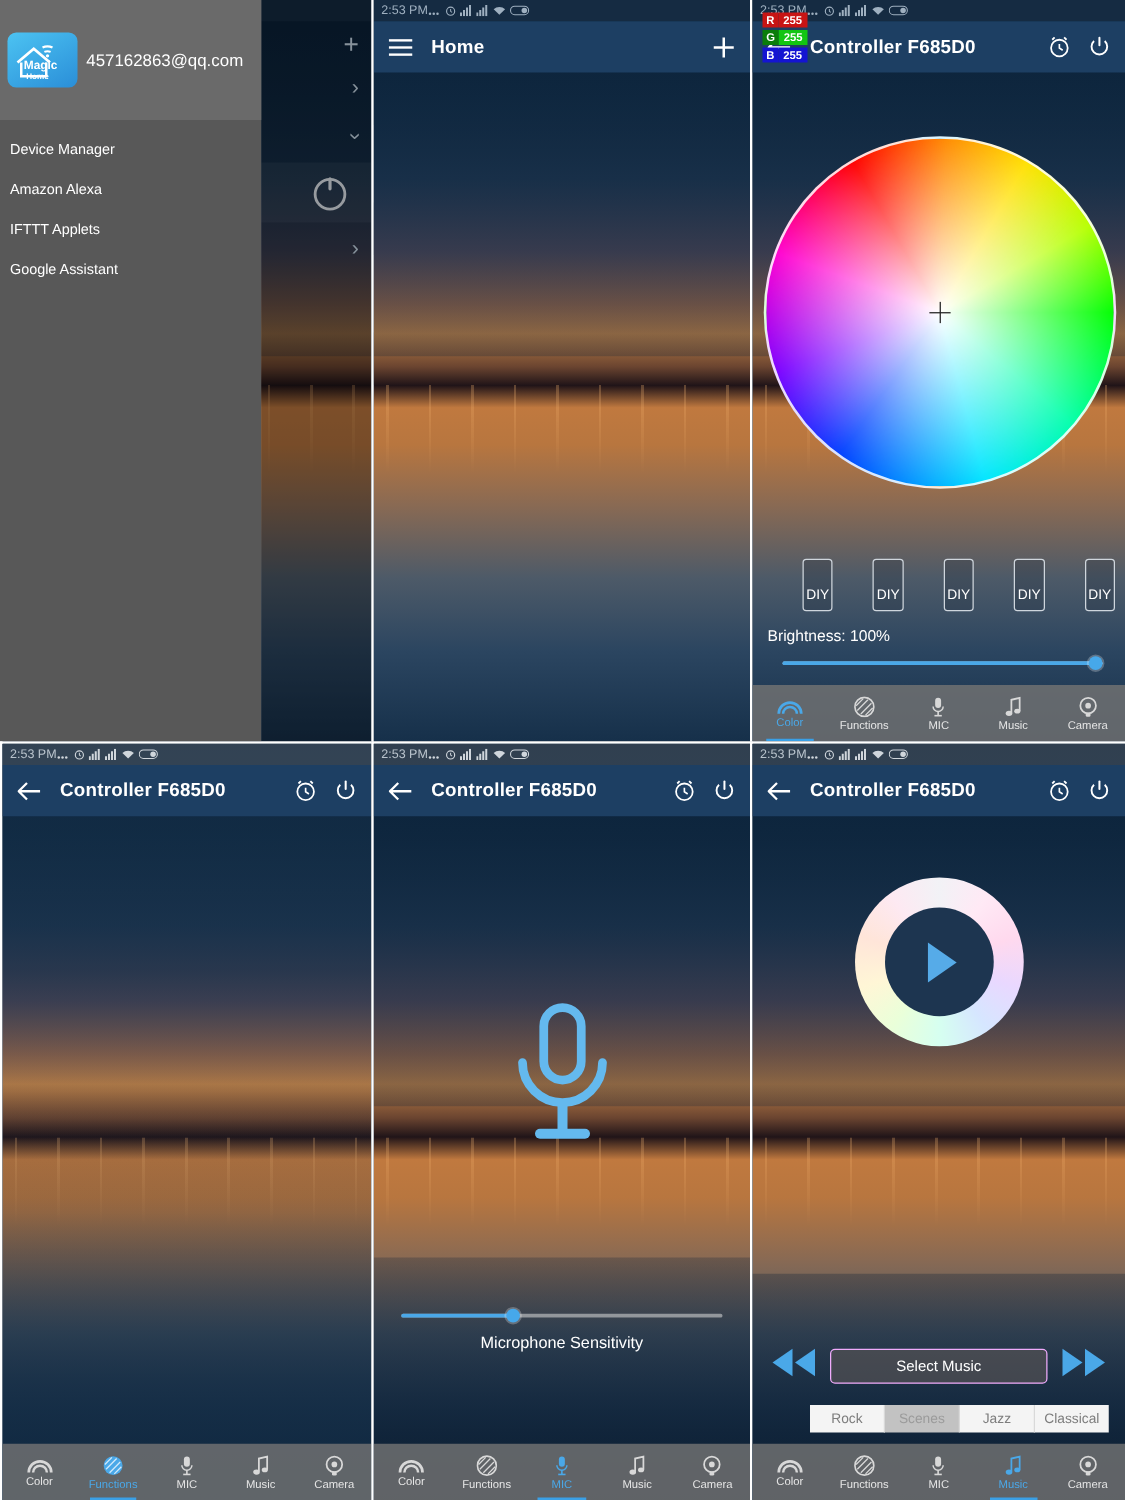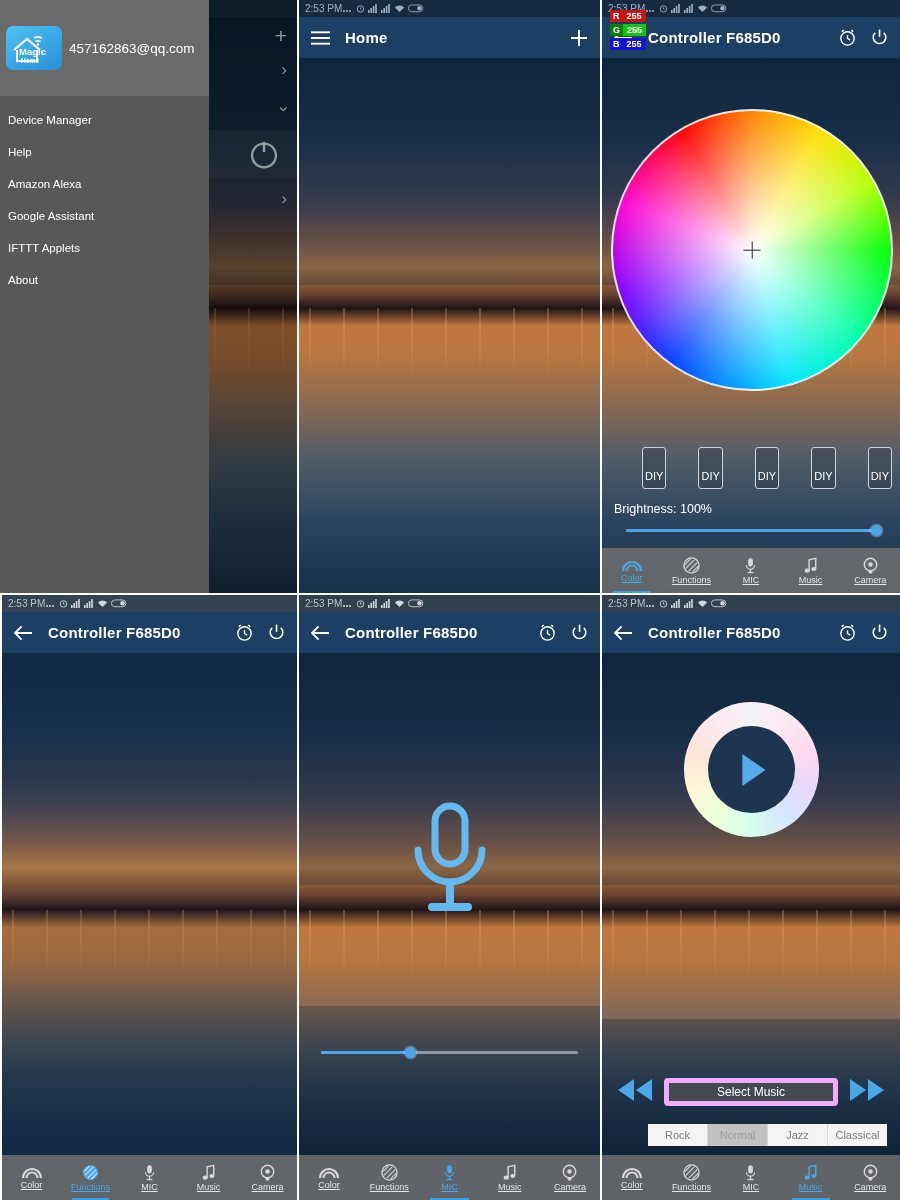--- a/index.html
+++ b/index.html
@@ -126,21 +126,21 @@
            background:#4aa8e8; border-radius:2px; }
   .knob  { position:absolute; top:2.5px; width:11px; height:11px; border-radius:50%;
            background:#46a8ea; box-shadow:0 0 0 1.5px rgba(255,255,255,.25); }
 
   
   .tabbar { position:absolute; left:0; right:0; bottom:0; height:45px;
             background:rgba(115,115,115,.82); display:flex; }
   .tab { flex:1; display:flex; flex-direction:column; align-items:center;
          justify-content:center; gap:2px; color:#e6e6e6; font-size:9px;
          position:relative; }
-  .tab .tl { line-height:1;text-decoration:underline; }
+  .tab .tl { line-height:1; }
   .tab.active { color:#4aa8e8; }
   .tab.active:after { content:""; position:absolute; bottom:0; left:18%; right:18%;
                       height:2.5px; background:#3aa0e6; }
   .tab svg { display:block; }
 
   
   .segbar { display:flex; margin:6px 4px 3px; }
   .seg { flex:1; text-align:center; font-size:11.5px; padding:7px 0;
          color:#9a9a9a; background:#f2f2f2; border:1px solid #cfcfcf; }
   .seg.on { background:#b9b9b9; color:#8c8c8c; }
@@ -163,21 +163,21 @@
                #f2f2f6, #ffe9f5, #ffd9ee, #e9d8ff, #d6e6ff, #d6fff0,
                #eaffd9, #fff6d6, #ffe5d9, #fde9f2, #f2f2f6); }
   .discin { position:absolute; left:24px; top:24px; right:24px; bottom:24px;
             border-radius:50%; background:#1d3550; }
   .playtri { position:absolute; left:50%; top:50%;
              transform:translate(-42%,-50%);
              border-left:23px solid #56abe8; border-top:16px solid transparent;
              border-bottom:16px solid transparent; }
   .mctrl { position:absolute; left:0; right:0; top:1075px;
            display:flex; align-items:center; padding:0 12px; gap:8px; }
-  .selmusic { flex:1; height:28px; border:5px solid #f0abfc; border-radius:4px;
+  .selmusic { flex:1; height:28px; border:1px solid #f0abfc; border-radius:4px;
               background:rgba(90,85,85,.62); color:#fff; font-size:12px;
               display:flex; align-items:center; justify-content:center; }
   .genres { position:absolute; left:13px; right:13px; top:1122px; display:flex;margin-left:33px; }
   .gen { flex:1; text-align:center; font-size:11px; padding:5px 0;
          background:#f4f4f4; color:#7d7d7d; border-right:1px solid #d9d9d9; }
   .gen:last-child { border-right:none; }
   .gen.on { background:#c2c2c2; color:#9b9b9b; }
 </style>
 </head>
 <body>
@@ -245,25 +245,23 @@
             <path d="M29.5 15.5a6 6 0 0 1 5 0" fill="none" stroke="#fff" stroke-width="1.6"></path>
             <circle cx="32" cy="18.6" r="1.3" fill="#fff"></circle>
             <text x="13" y="29" font-size="9.5" font-weight="bold" fill="#fff" font-family="Liberation Sans, sans-serif">Magic</text>
             <text x="15" y="37" font-size="6.5" font-weight="bold" fill="#fff" font-family="Liberation Sans, sans-serif">Home</text>
           </svg>
         </div>
         <div class="acct">457162863@qq.com</div>
       </div>
       <div class="dmenu">
         <div>Device Manager</div>
-        <div>Help</div>
         <div>Amazon Alexa</div>
+        <div>IFTTT Applets</div>
         <div>Google Assistant</div>
-        <div>IFTTT Applets</div>
-        <div>About</div>
       </div>
     </div>
   </div>
 
   <div class="panel">
     <div class="bg dimtop"></div>
 
     <div class="statusbar dark">
       <span>2:53 PM</span>
       <span class="sb-icons">
@@ -751,20 +749,21 @@
         <rect x="44" y="82" width="8" height="23" fill="#64b9ee"></rect>
         <rect x="26" y="103" width="44" height="8" rx="4" fill="#64b9ee"></rect>
       </svg>
     </div>
 
     <div class="slider" style="left:22px; right:22px; top:449px; position:absolute;">
       <div class="track"></div>
       <div class="fill" style="width:35%;"></div>
       <div class="knob" style="left:calc(35% - 5.5px);"></div>
     </div>
+    <div class="lbl" style="left:0; right:0; text-align:center; top:471px; font-size:13px;">Microphone Sensitivity</div>
 
     <div class="tabbar">
       <div class="tab">
         <span>
             <svg width="22" height="13" viewBox="0 0 22 13">
               <path d="M2 12a9 9 0 0 1 18 0" fill="none" stroke="#d8d8d8" stroke-width="2.2"></path>
               <path d="M5.5 12a5.5 5.5 0 0 1 11 0" fill="none" stroke="#d8d8d8" stroke-width="2"></path>
             </svg>
           </span>
         <span class="tl">Color</span>
@@ -891,21 +890,21 @@
       <span>
         <svg width="42" height="26" viewBox="0 0 42 26">
             <path d="M4 2v22l16-11z" fill="#4aa8e8"></path>
             <path d="M22 2v22l16-11z" fill="#4aa8e8"></path>
           </svg>
       </span>
     </div>
 
     <div class="genres" style="top:529px;">
       <div class="gen">Rock</div>
-      <div class="gen on">Normal</div>
+      <div class="gen on">Scenes</div>
       <div class="gen">Jazz</div>
       <div class="gen">Classical</div>
     </div>
 
     <div class="tabbar">
       <div class="tab">
         <span>
             <svg width="22" height="13" viewBox="0 0 22 13">
               <path d="M2 12a9 9 0 0 1 18 0" fill="none" stroke="#d8d8d8" stroke-width="2.2"></path>
               <path d="M5.5 12a5.5 5.5 0 0 1 11 0" fill="none" stroke="#d8d8d8" stroke-width="2"></path>

